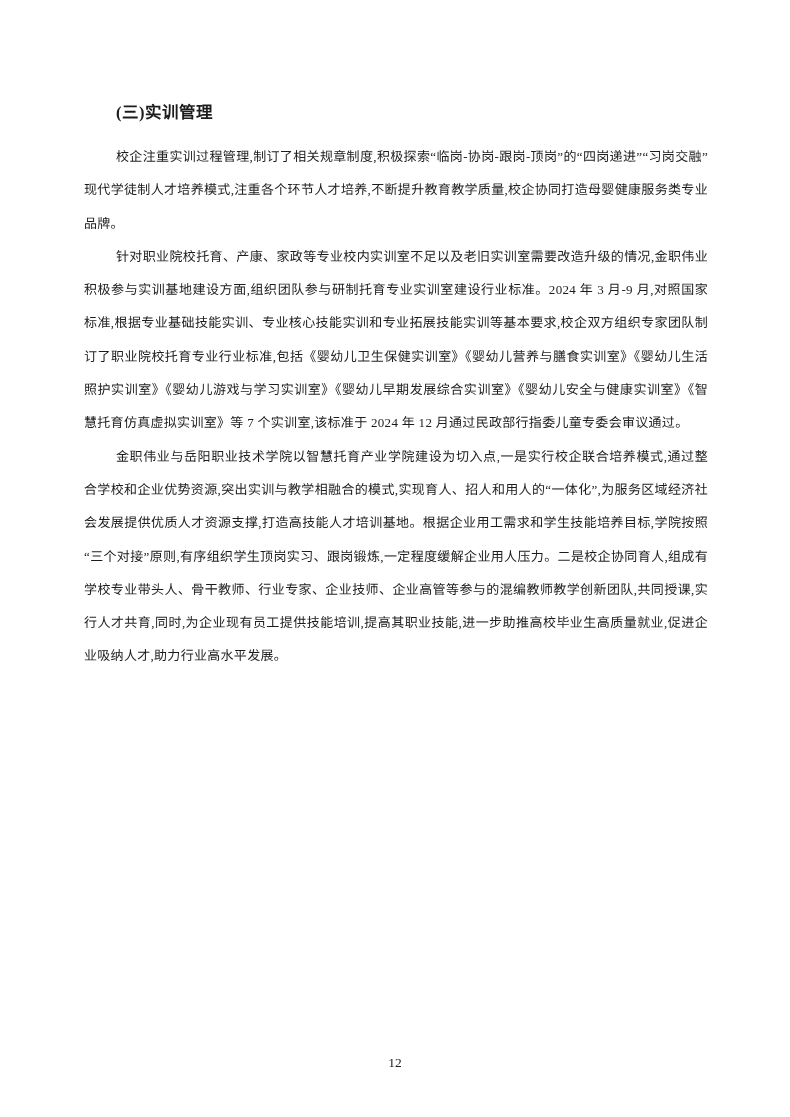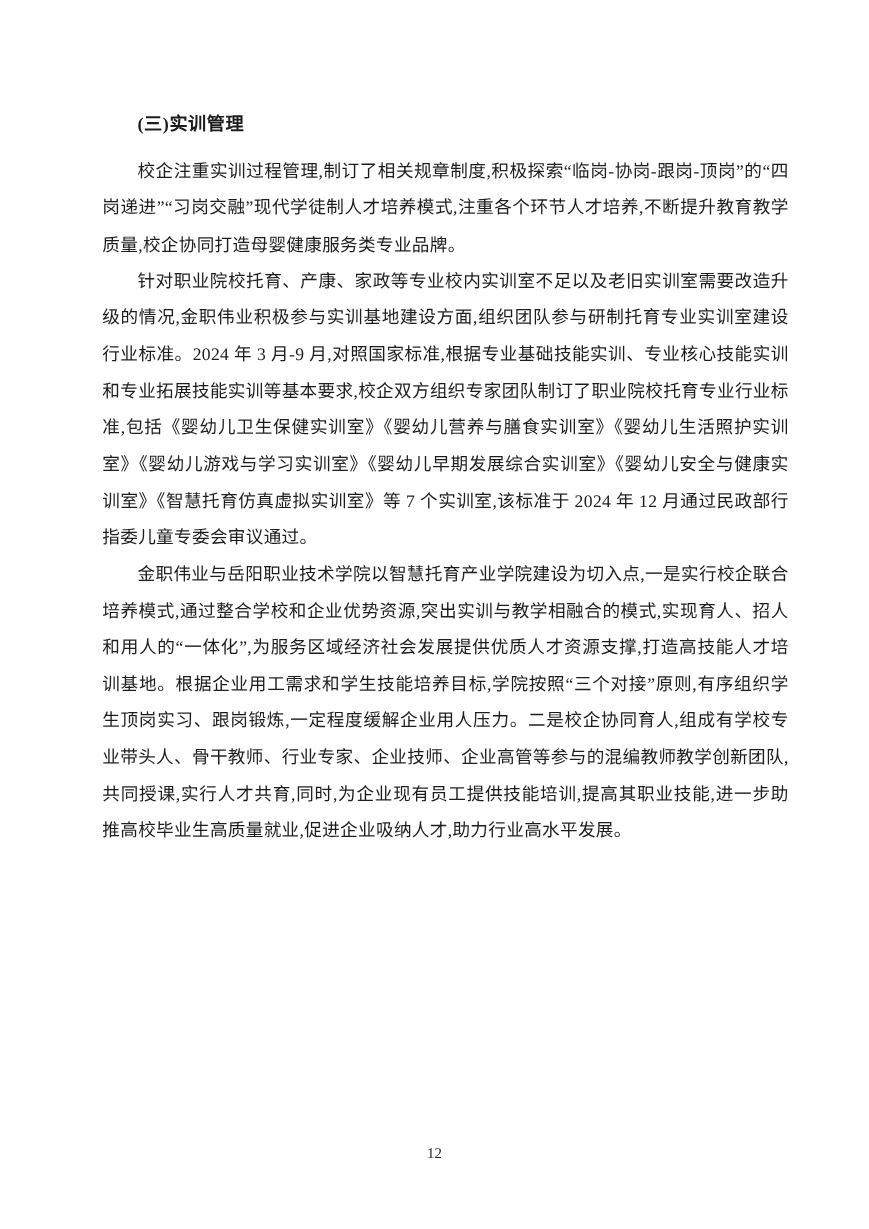--- a/index.html
+++ b/index.html
@@ -12,45 +12,45 @@
     width: 790px;
     height: 1117px;
     background: #ffffff;
     overflow: hidden;
     font-family: "Liberation Serif", "DejaVu Serif", serif;
     color: #1c1c1c;
   }
   .content {
     position: absolute;
     top: 96px;
-    left: 93px;
+    left: 84px;
     width: 624px;
   }
   .section-heading {
     font-size: 16.5px;
     font-weight: bold;
     line-height: 33px;
     text-indent: 32px;
     margin: 0 0 11px 0;
     letter-spacing: 0.5px;
   }
   .section + .section .section-heading {
     margin-top: 17px;
   }
   .body-para {
-    font-size: 16px;
+    font-size: 13px;
     line-height: 33.3px;
     text-align: justify;
     text-indent: 32px;
     margin: 0;
     letter-spacing: 0.3px;
   }
   .page-number {
     position: absolute;
-    bottom: 60px;
+    bottom: 46px;
     left: 0;
     width: 100%;
     text-align: center;
     font-size: 13.5px;
     color: #1c1c1c;
   }
 </style>
 </head>
 <body>
 

